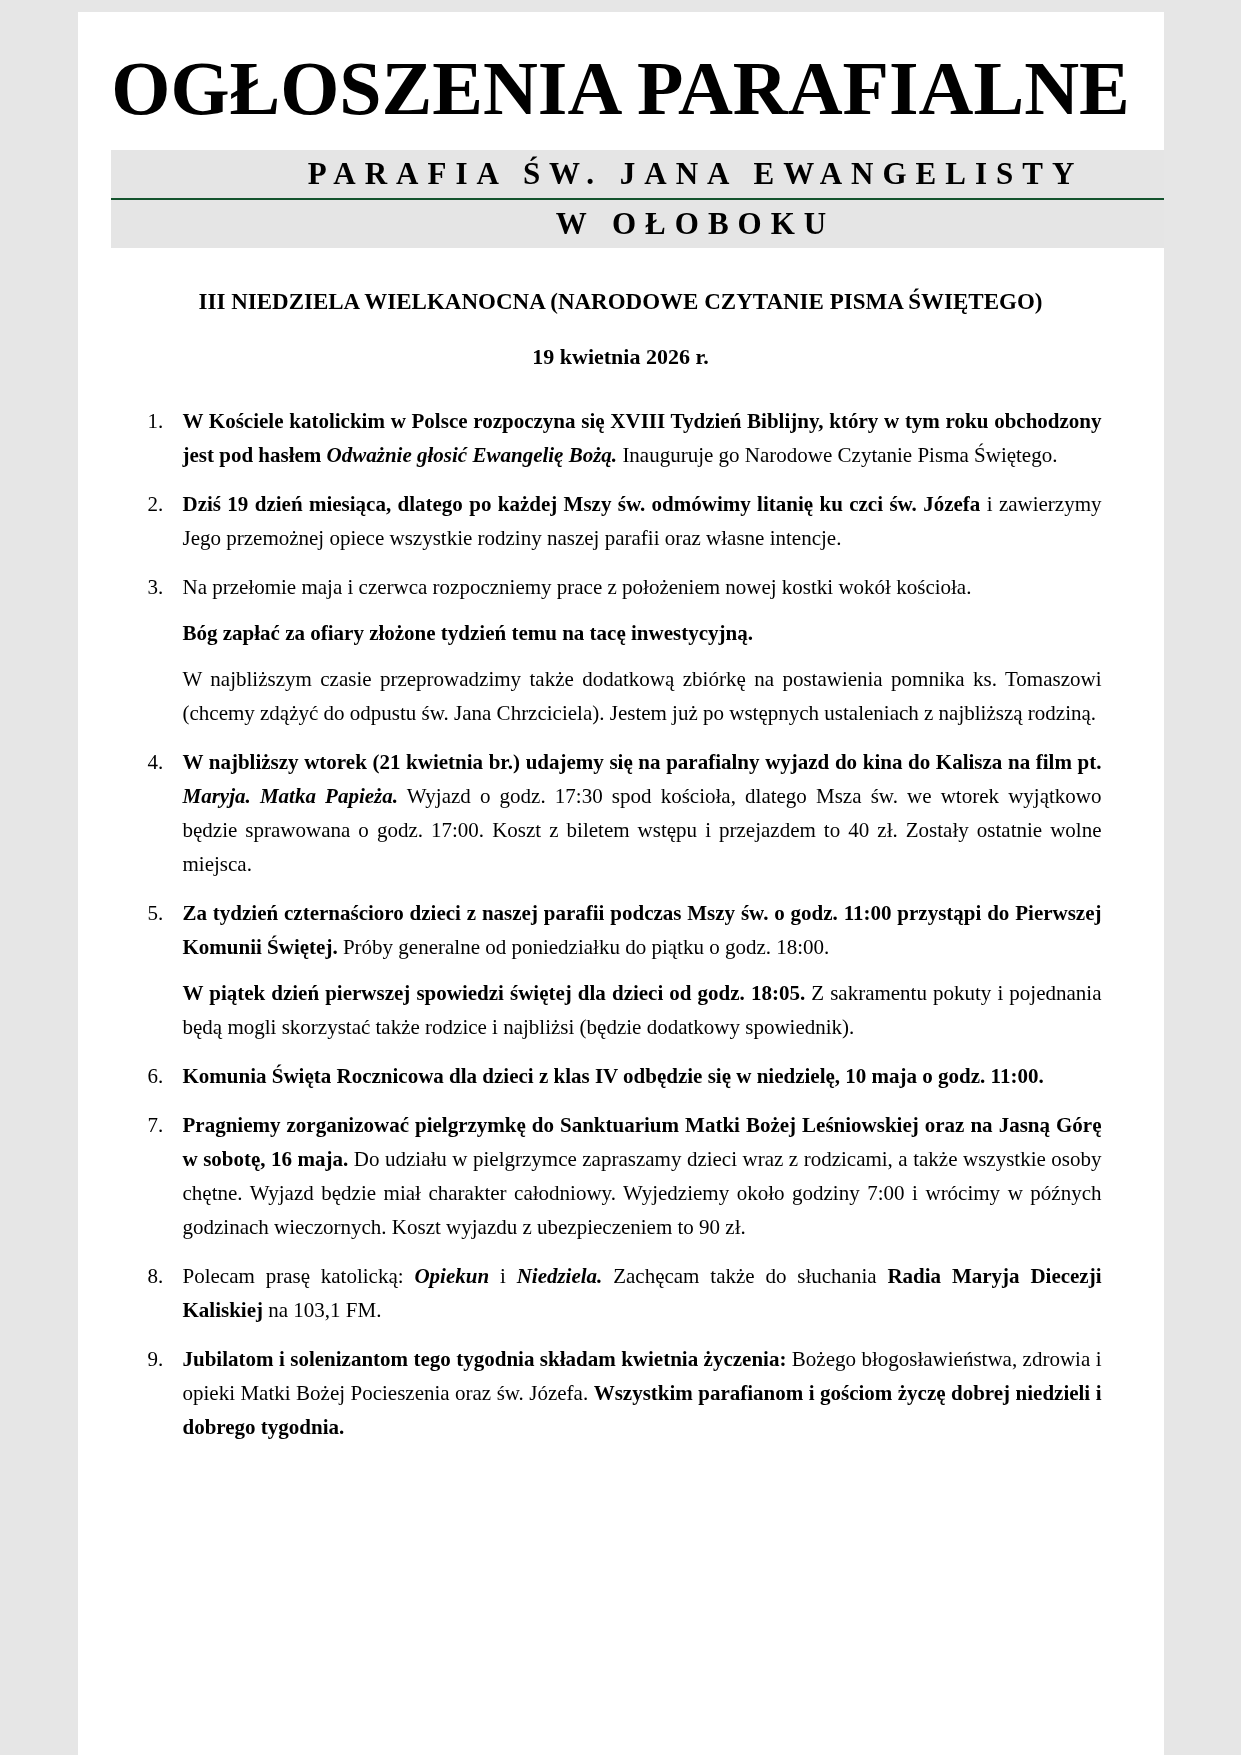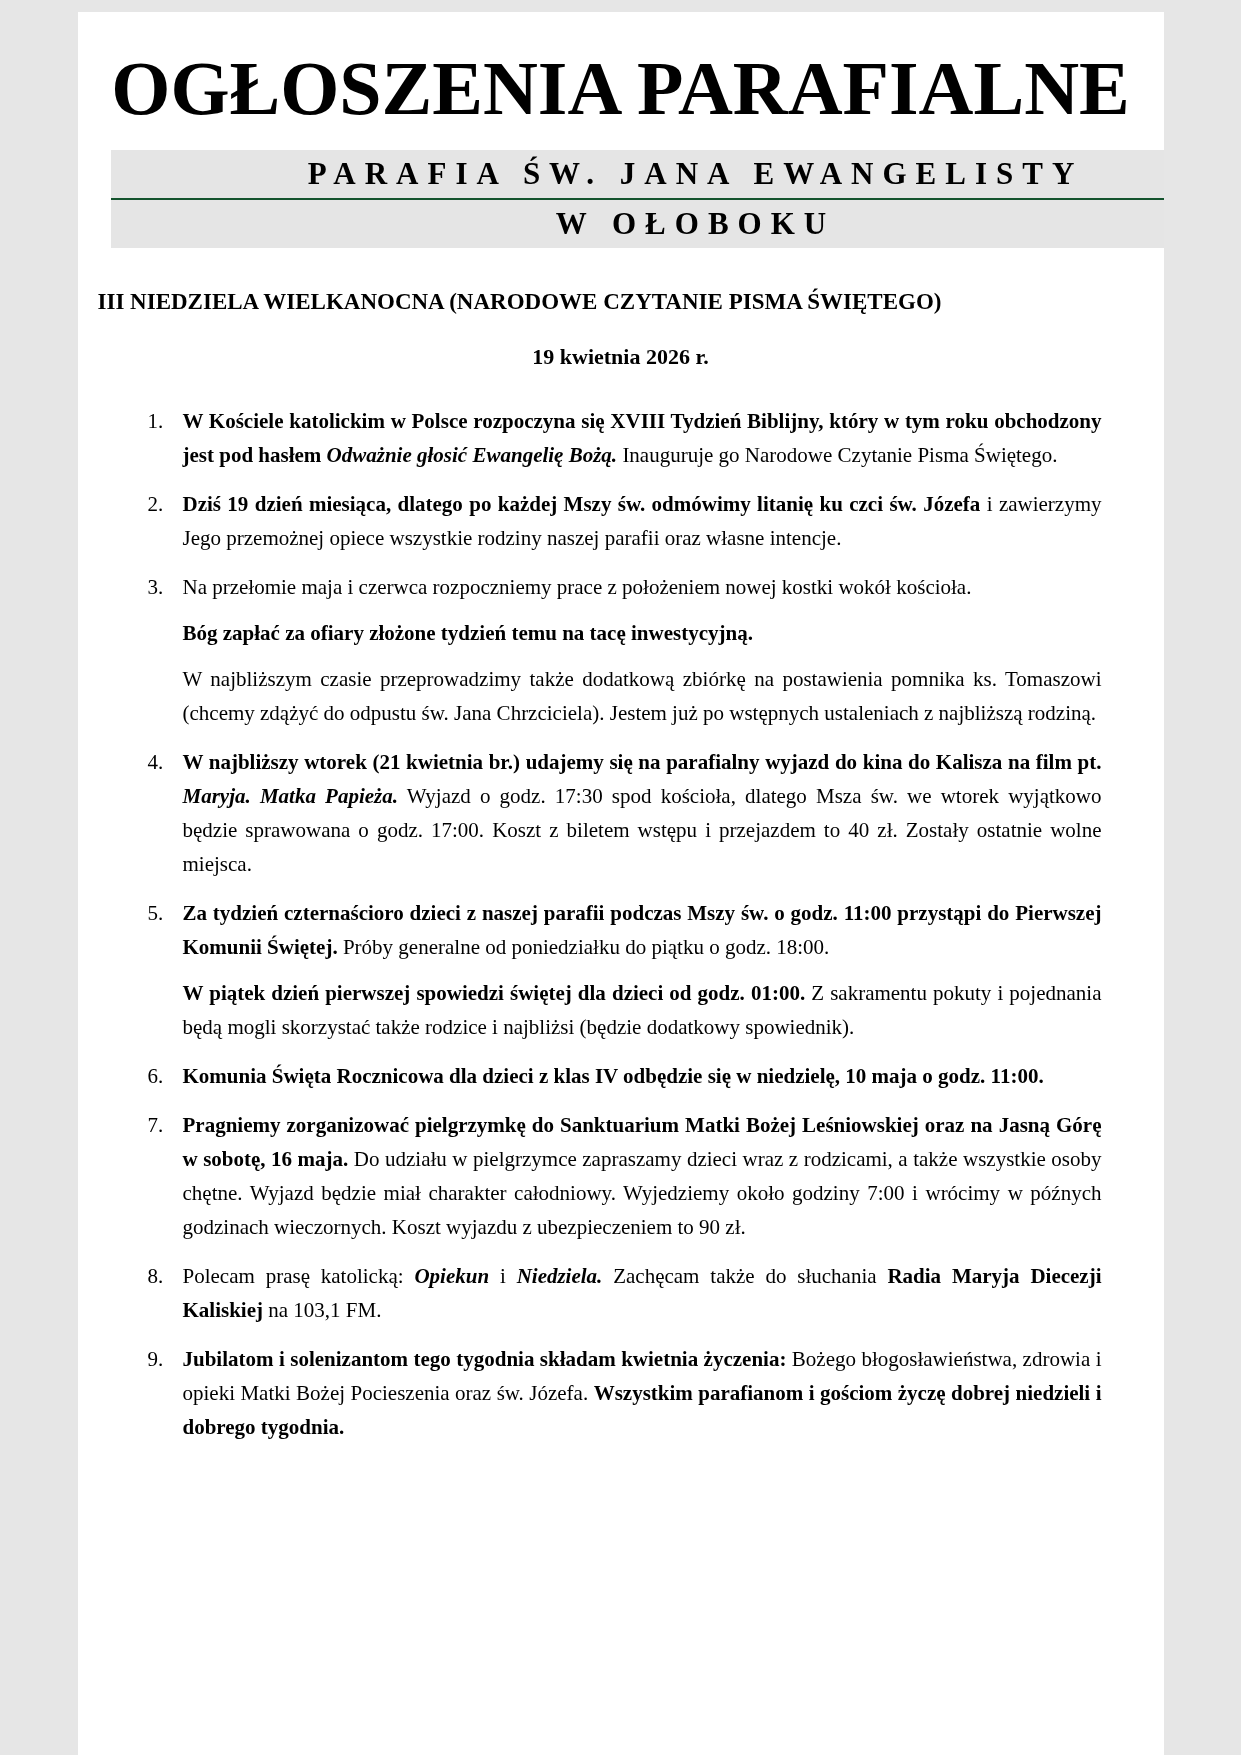--- a/index.html
+++ b/index.html
@@ -37,20 +37,21 @@
     padding:1px 0;
   }
   .banner-line + .banner-line{
     border-top:2px solid #14532d;
   }
   .sunday-heading{
     margin:40px 20px 0 20px;
     font-size:23px;
     line-height:28px;
     font-weight:700;
+    text-align:center;
     white-space:nowrap;
   }
   .date-line{
     margin-top:28px;
     font-size:22px;
     font-weight:700;
     text-align:center;
   }
   .announcements{
     margin:34px 62px 0 70px;  
@@ -119,21 +120,21 @@
       <div class="item">
         <div class="item-number">4.</div>
         <div class="item-body">
           <p><span class="run-b">W najbliższy wtorek (21 kwietnia br.) udajemy się na parafialny wyjazd do kina do Kalisza na film pt. </span><span class="run-bi">Maryja. Matka Papieża.</span><span class="run-r"> Wyjazd o godz. 17:30 spod kościoła, dlatego Msza św. we wtorek wyjątkowo będzie sprawowana o godz. 17:00. Koszt z biletem wstępu i przejazdem to 40 zł. Zostały ostatnie wolne miejsca.</span></p>
         </div>
       </div>
       <div class="item">
         <div class="item-number">5.</div>
         <div class="item-body">
           <p><span class="run-b">Za tydzień czternaścioro dzieci z naszej parafii podczas Mszy św. o godz. 11:00 przystąpi do Pierwszej Komunii Świętej.</span><span class="run-r"> Próby generalne od poniedziałku do piątku o godz. 18:00.</span></p>
-          <p><span class="run-b">W piątek dzień pierwszej spowiedzi świętej dla dzieci od godz. 01:00.</span><span class="run-r"> Z sakramentu pokuty i pojednania będą mogli skorzystać także rodzice i najbliżsi (będzie dodatkowy spowiednik).</span></p>
+          <p><span class="run-b">W piątek dzień pierwszej spowiedzi świętej dla dzieci od godz. 18:05.</span><span class="run-r"> Z sakramentu pokuty i pojednania będą mogli skorzystać także rodzice i najbliżsi (będzie dodatkowy spowiednik).</span></p>
         </div>
       </div>
       <div class="item">
         <div class="item-number">6.</div>
         <div class="item-body">
           <p><span class="run-b">Komunia Święta Rocznicowa dla dzieci z klas IV odbędzie się w niedzielę, 10 maja o godz. 11:00.</span></p>
         </div>
       </div>
       <div class="item">
         <div class="item-number">7.</div>

